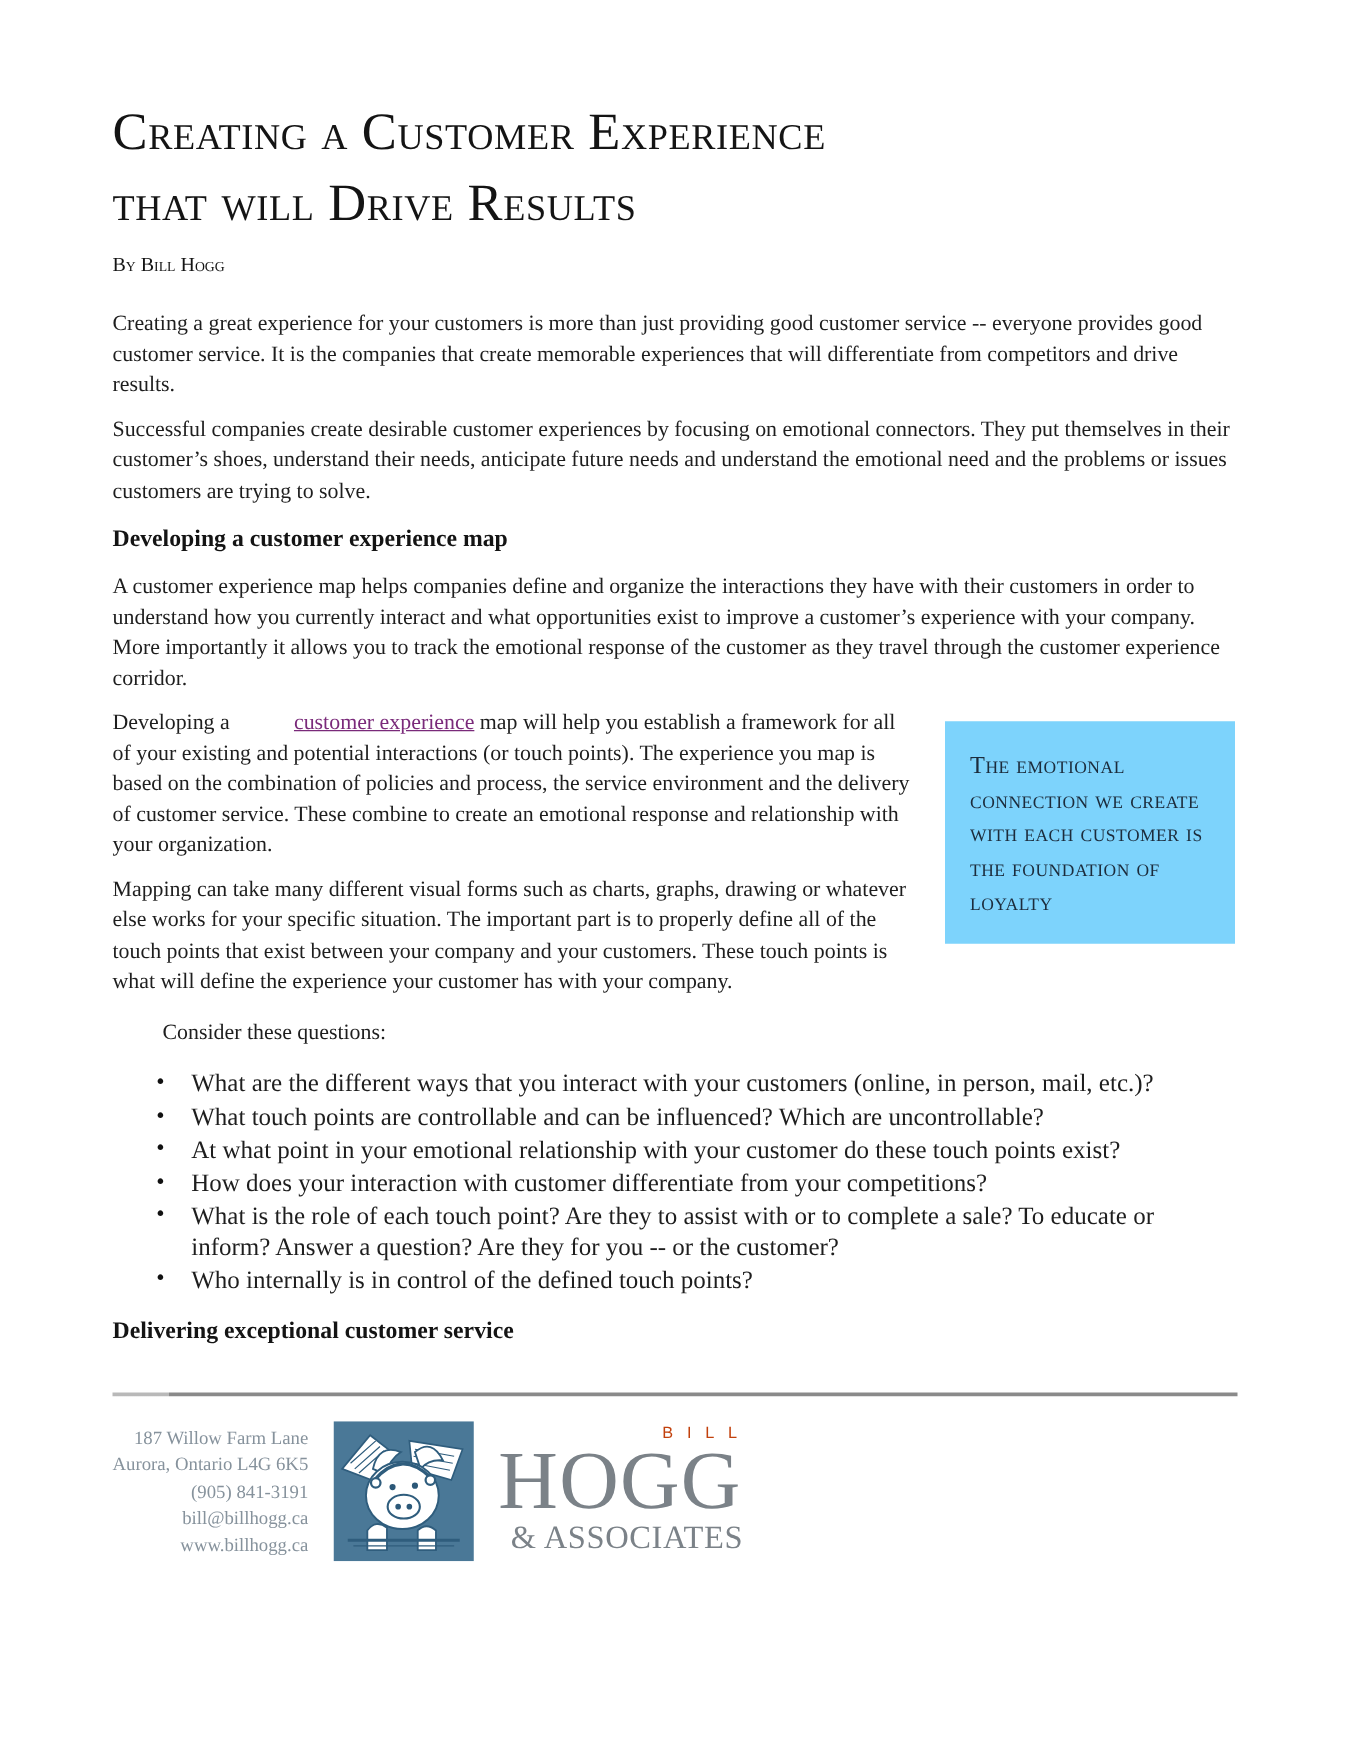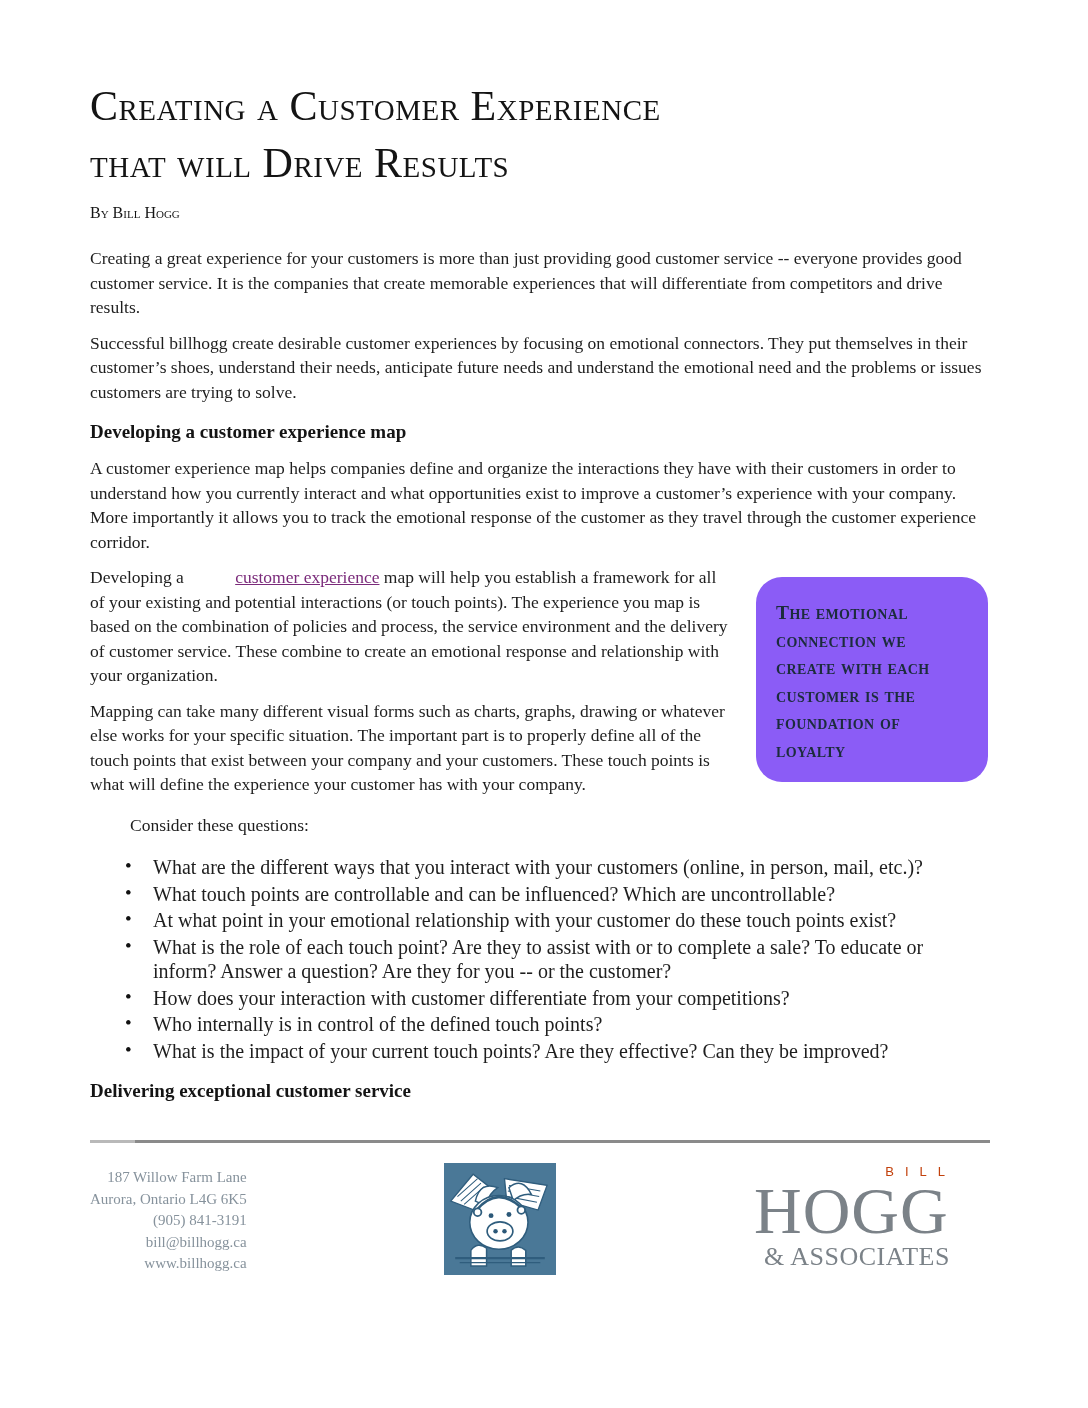--- a/index.html
+++ b/index.html
@@ -10,35 +10,35 @@
     padding:78px 98px 0 90px; overflow:hidden;
   }
   h1 { margin:0 0 12px 0; font-weight:400; font-variant:small-caps;
        font-size:42px; line-height:1.36; letter-spacing:0.5px; color:#141414; }
   .t-line { display:block; }
   .byline { font-variant:small-caps; font-size:16px; margin:0 0 24px 0; color:#141414; }
   p.body { font-size:17.5px; line-height:24.5px; margin:0 0 11px 0; }
   h2.sect { font-size:19px; font-weight:700; margin:17px 0 13px 0; color:#141414; }
   .callout {
     float:right; width:232px; padding:22px 18px 18px 20px;
-    background:#8b5cf6; margin:12px 2px 14px 24px;
-    font-variant:small-caps; font-weight:700; font-size:19.5px;
-    line-height:27.5px; letter-spacing:0.4px; color:#1c2c3c;border-radius:26px;
+    background:#7dd3fc; margin:12px 2px 14px 24px;
+    font-variant:small-caps; font-weight:400; font-size:19.5px;
+    line-height:27.5px; letter-spacing:0.4px; color:#1c2c3c;
   }
   ul.questions { list-style:none; margin:18px 0 8px 0; padding:0 0 0 35px; }
   ul.questions li {
     position:relative; padding-left:28px; margin-bottom:2px;
     font-size:20px; line-height:24.5px;
   }
   ul.questions li::before {
     content:"\2022"; position:absolute; left:0; top:-1px; font-size:19px; color:#111;
   }
   .rule { height:3px; margin-top:25px;
     background:linear-gradient(to right, #b9b9b9 0 5%, #8a8a8a 5% 100%); }
-  .footer { display:flex; justify-content:space-between; align-items:flex-start;
+  .footer { display:flex; justify-content:flex-start; align-items:flex-start;
     gap:18px; margin-top:20px; }
   .contact { text-align:right; font-size:15px; line-height:21.5px;
     color:#86929c; padding-top:4px; }
   .pig-box { width:116px; height:112px; flex:0 0 auto; }
   .logo { width:236px; color:#7b8288; padding-top:2px; }
   .logo-bill { font-family:"Liberation Sans", sans-serif; font-weight:400;
     font-size:13px; letter-spacing:11px; text-align:right; padding-right:34px;
     color:#c2410c; line-height:14px; }
   .logo-hogg { font-size:66px; line-height:0.96; letter-spacing:1px;
     font-variant:normal; }
@@ -52,44 +52,43 @@
 <div class="page">
 
   <h1>
     <span class="t-line">Creating a Customer Experience</span>
     <span class="t-line">that will Drive Results</span>
   </h1>
 
   <div class="byline">By Bill Hogg</div>
 
   <p class="body">Creating a great experience for your customers is more than just providing good customer service -- everyone provides good customer service. It is the companies that create memorable experiences that will differentiate from competitors and drive results.</p>
-  <p class="body">Successful billhogg create desirable customer experiences by focusing on emotional connectors. They put themselves in their customer’s shoes, understand their needs, anticipate future needs and understand the emotional need and the problems or issues customers are trying to solve.</p>
+  <p class="body">Successful companies create desirable customer experiences by focusing on emotional connectors. They put themselves in their customer’s shoes, understand their needs, anticipate future needs and understand the emotional need and the problems or issues customers are trying to solve.</p>
 
   <h2 class="sect">Developing a customer experience map</h2>
 
   <p class="body">A customer experience map helps companies define and organize the interactions they have with their customers in order to understand how you currently interact and what opportunities exist to improve a customer’s experience with your company. More importantly it allows you to track the emotional response of the customer as they travel through the customer experience corridor.</p>
 
   <div class="callout">
     <span>The emotional connection we create with each customer is the foundation of loyalty</span>
   </div>
 
   <p class="body"><span>Developing a </span><a class="link">customer experience</a><span> map will help you establish a framework for all of your existing and potential interactions (or touch points). The experience you map is based on the combination of policies and process, the service environment and the delivery of customer service. These combine to create an emotional response and relationship with your organization.</span></p>
 
   <p class="body">Mapping can take many different visual forms such as charts, graphs, drawing or whatever else works for your specific situation. The important part is to properly define all of the touch points that exist between your company and your customers. These touch points is what will define the experience your customer has with your company.</p>
 
   <p class="body" style="margin-top:16px;margin-left:40px;">Consider these questions:</p>
 
   <ul class="questions">
     <li>What are the different ways that you interact with your customers (online, in person, mail, etc.)?</li>
     <li>What touch points are controllable and can be influenced? Which are uncontrollable?</li>
     <li>At what point in your emotional relationship with your customer do these touch points exist?</li>
+    <li>How does your interaction with customer differentiate from your competitions?</li>
     <li>What is the role of each touch point? Are they to assist with or to complete a sale? To educate or inform? Answer a question? Are they for you -- or the customer?</li>
-    <li>How does your interaction with customer differentiate from your competitions?</li>
     <li>Who internally is in control of the defined touch points?</li>
-    <li>What is the impact of your current touch points? Are they effective? Can they be improved?</li>
   </ul>
 
   <h2 class="sect">Delivering exceptional customer service</h2>
 
 
   <div class="clear"></div>
   <div class="rule"></div>
 
   <div class="footer">
     <div class="contact">

